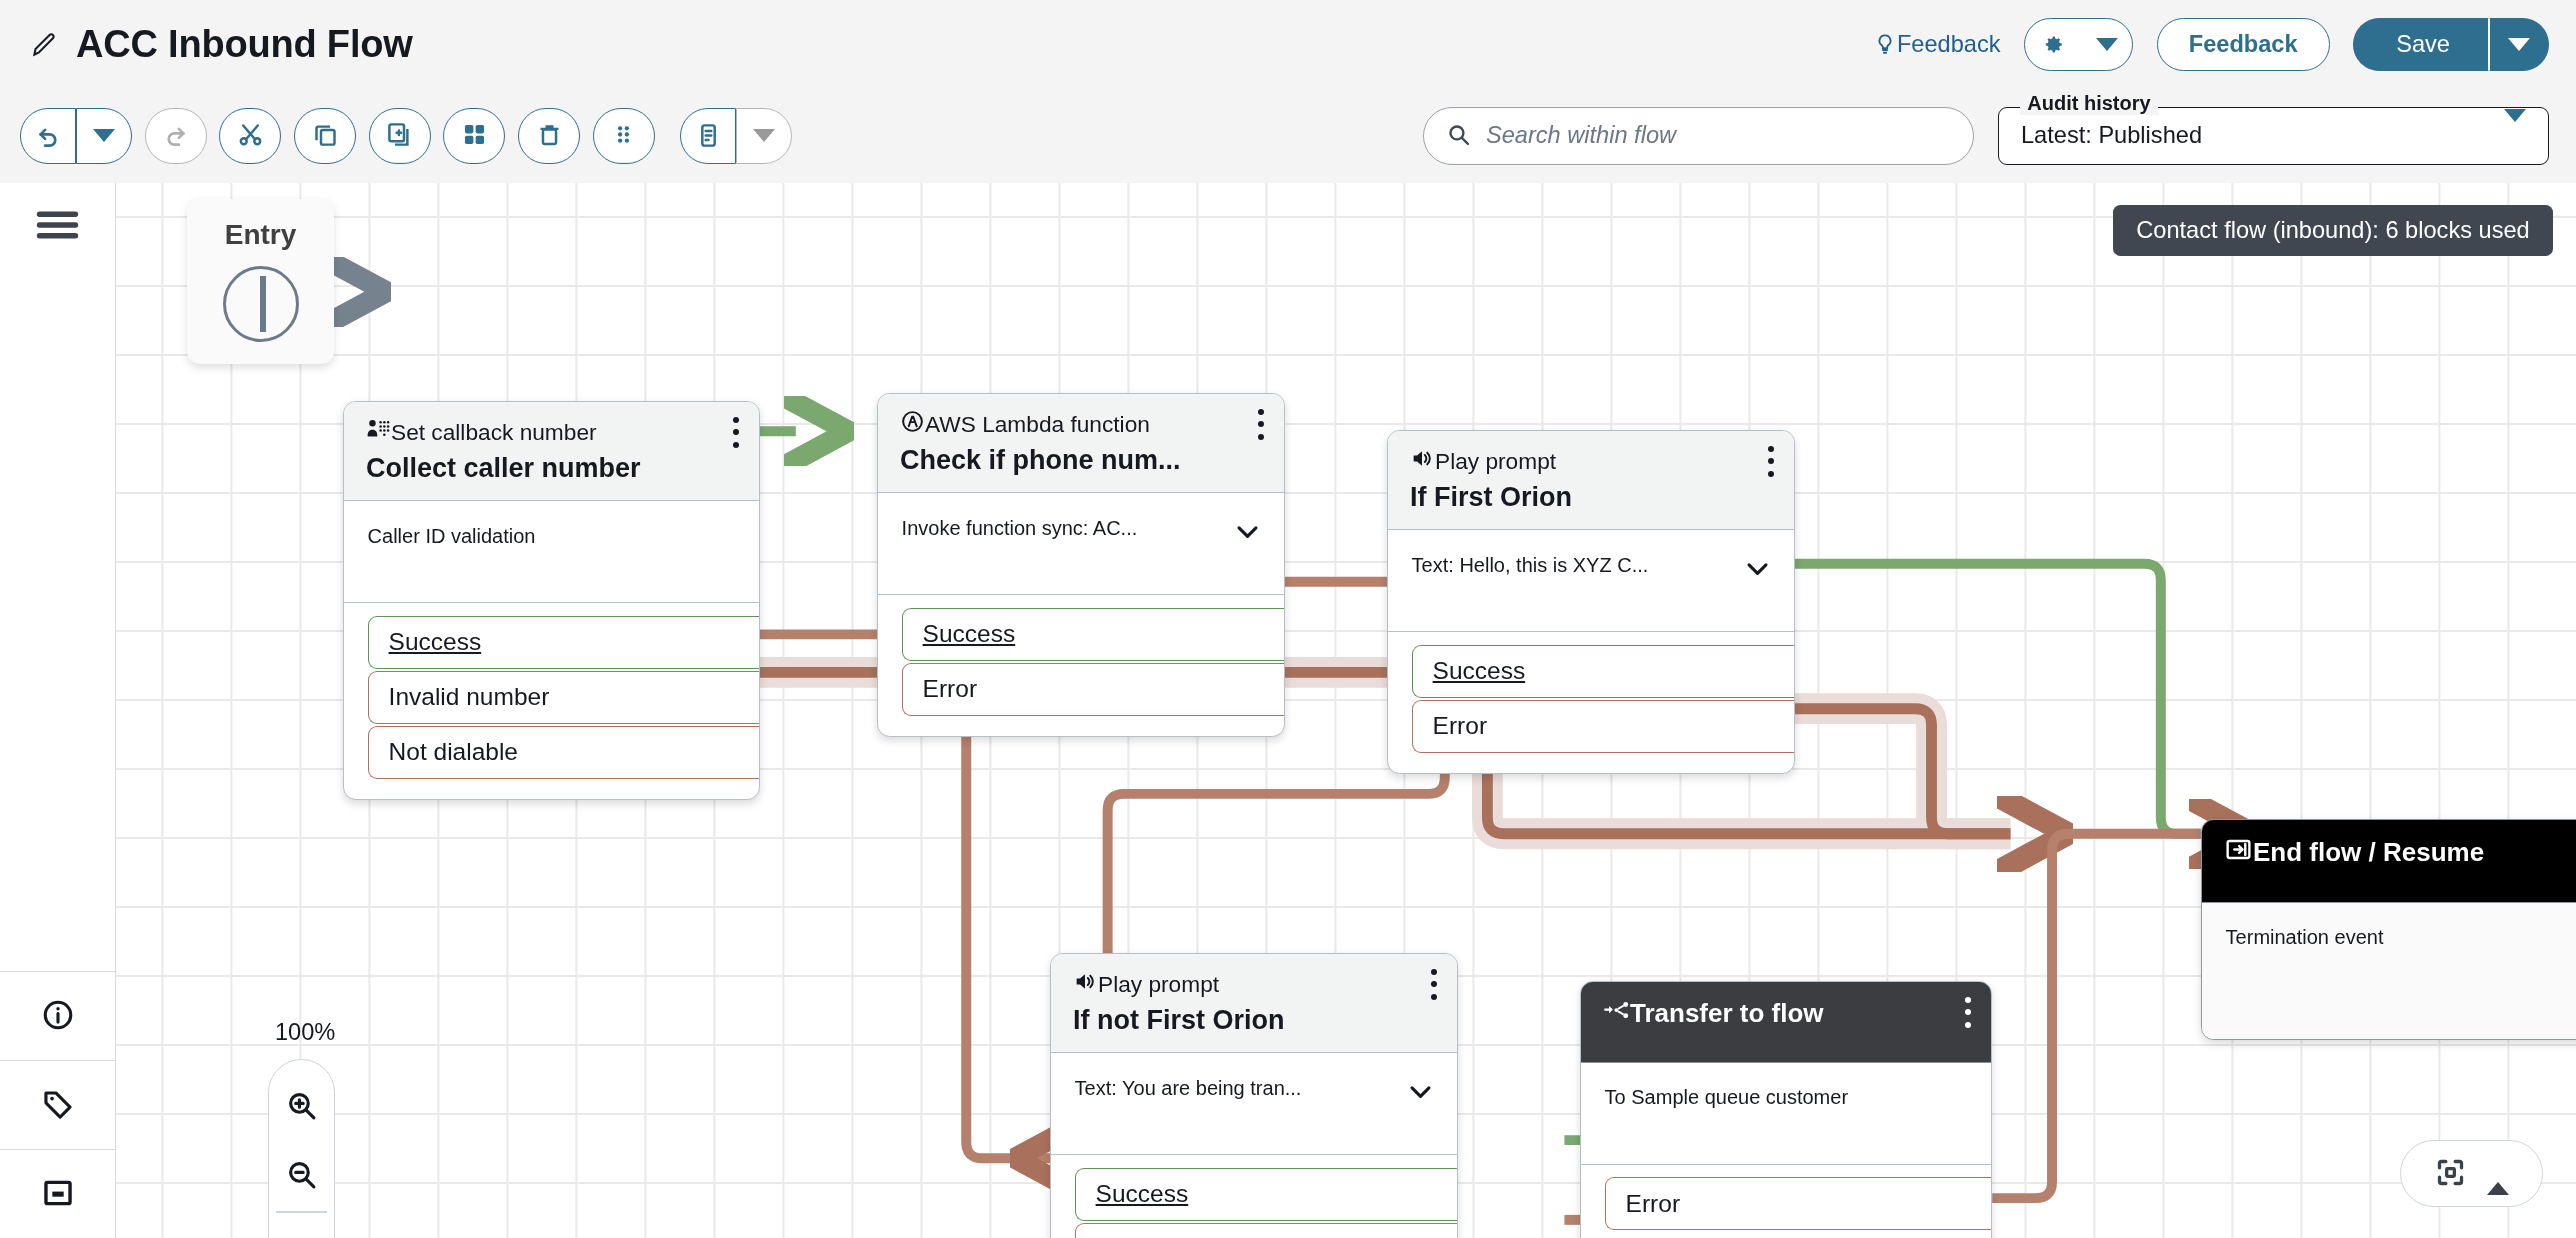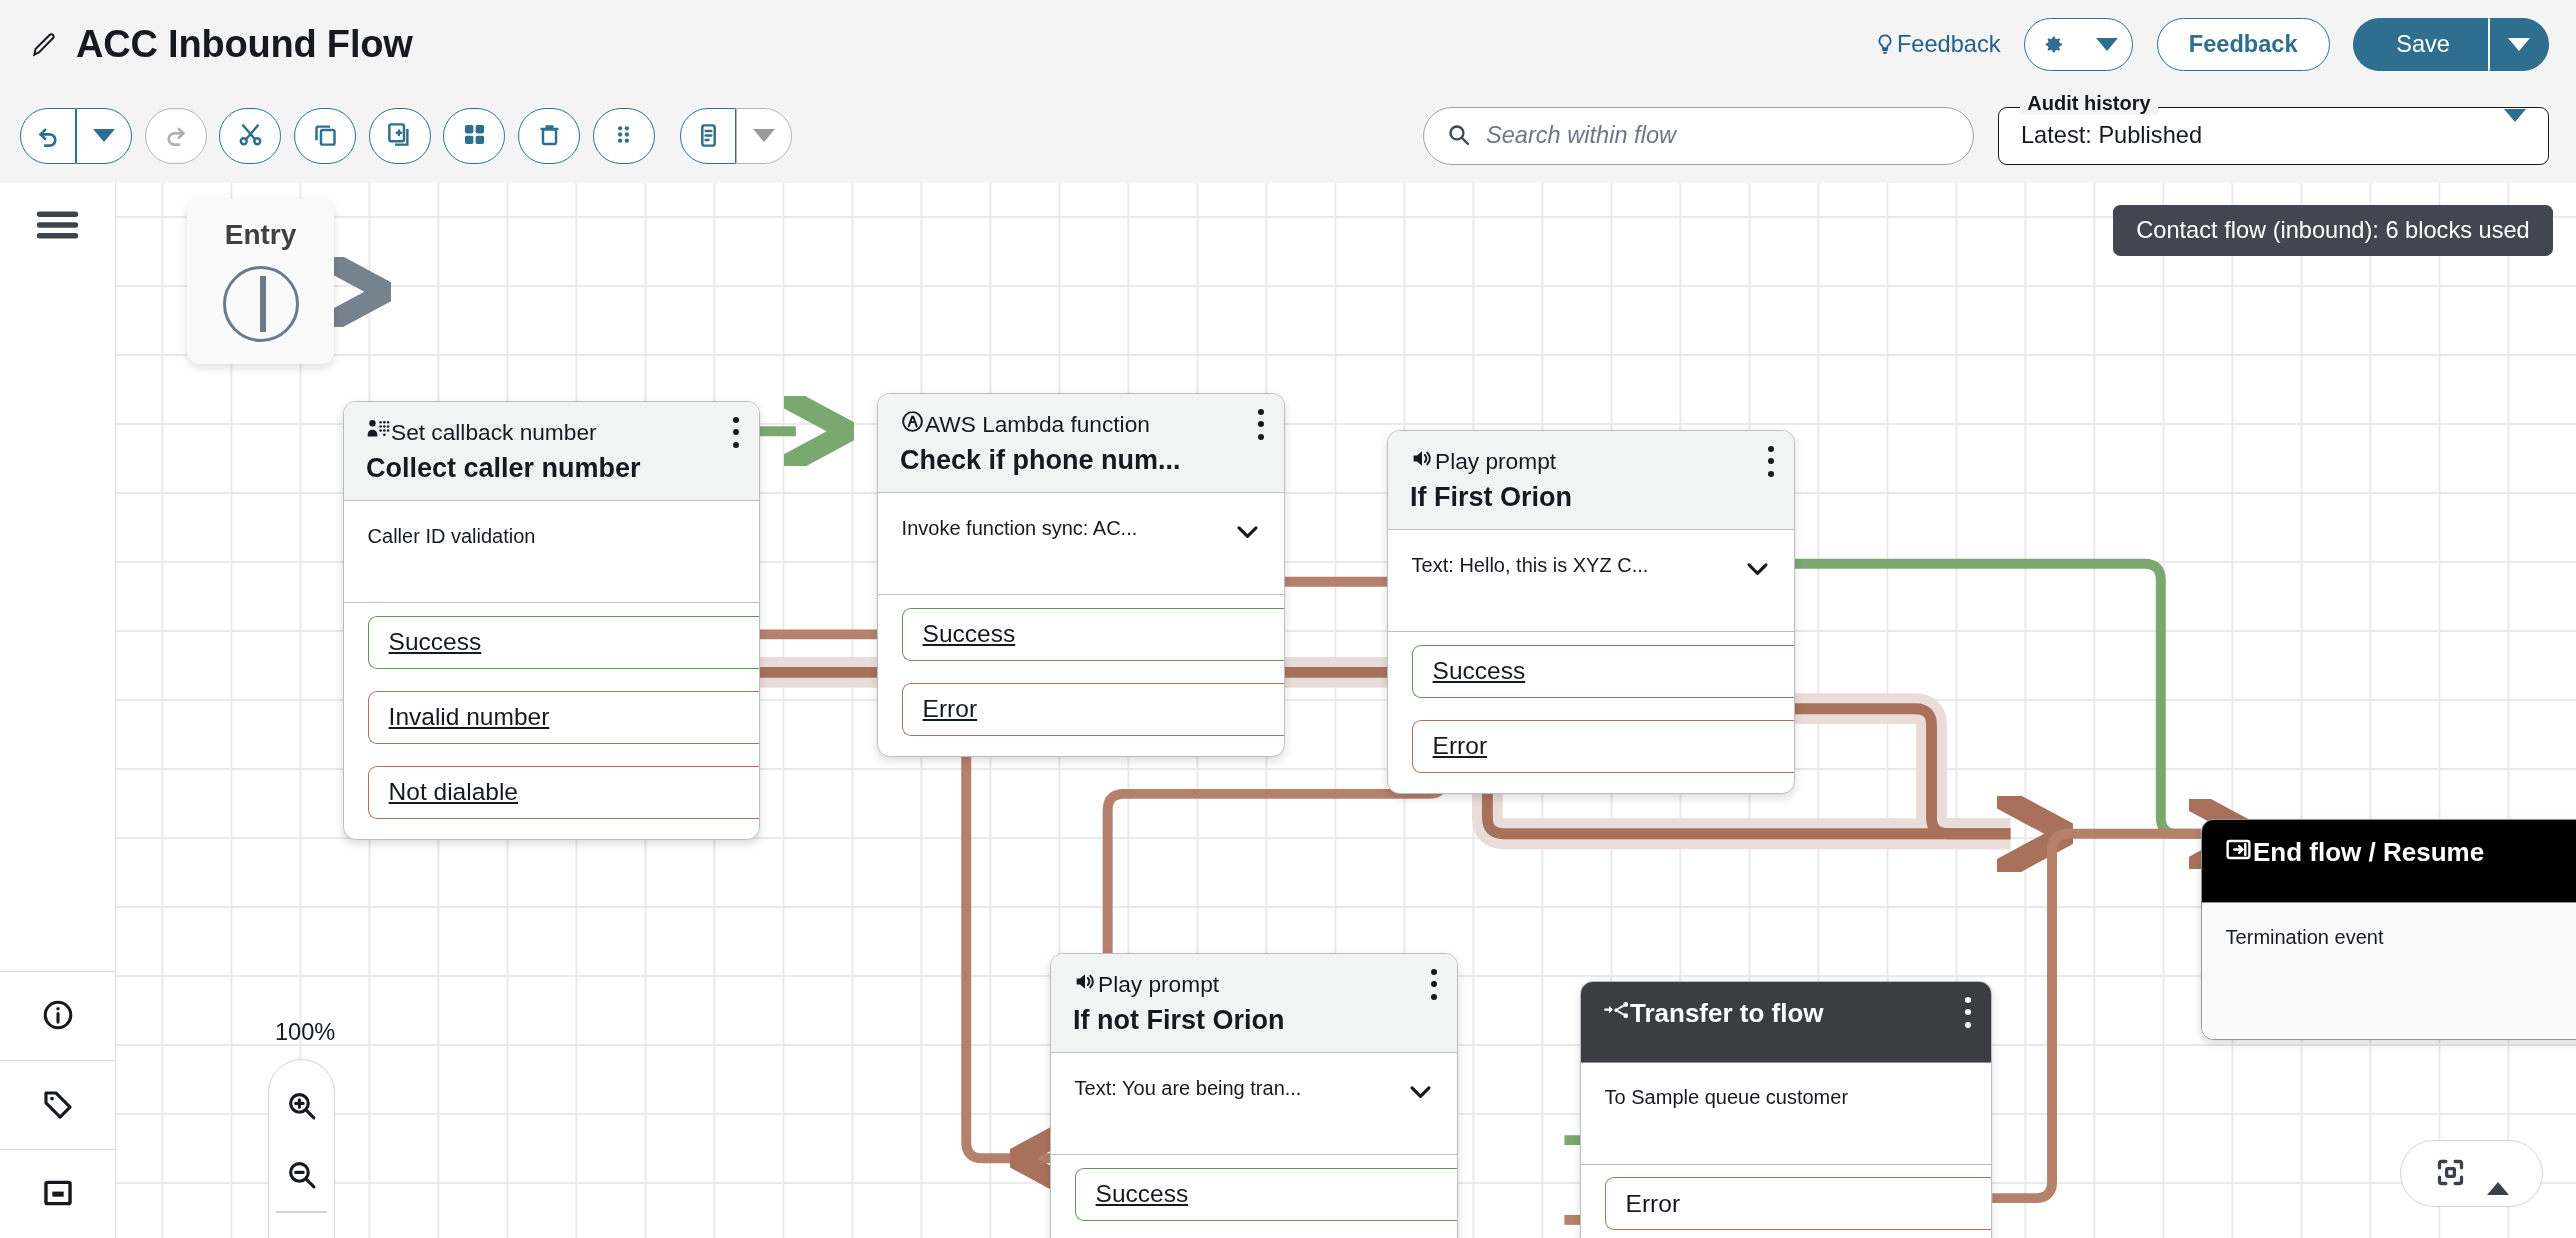--- a/index.html
+++ b/index.html
@@ -174,21 +174,21 @@
   }
   .blk-body.noborder { border-bottom: none; }
   .blk-body .chev { margin-left: auto; font-size: 27px; color:#16191f; }
 
   .blk-ports { padding: 12.7px 0 20px 0; }
   .port {
     margin: 0 0 0 23.6px; height: 53px; border-radius: 9px;
     display: flex; align-items: center; padding-left: 20px;
     font-size: 24.5px; color: #16191f; background:#fff;
   }
-  .port + .port { margin-top: 22px; text-decoration: underline; }
+  .port + .port { margin-top: 2px; }
   .port.success { border: 1.8px solid #5b9553; border-right: none; border-radius: 9px 0 0 9px; margin-right:-1.8px;text-decoration:underline; }
   .port.error   { border: 1.8px solid #b0705c; border-right: none; border-radius: 9px 0 0 9px; margin-right:-1.8px; }
 
   
   .entry-node {
     position: absolute; left: 71px; top: 16.3px; width: 147px; height: 165px;
     background: #fafafa; border-radius: 12.7px; box-shadow: 0 3.6px 9px rgba(0,0,0,0.12);
     display:flex; flex-direction:column; align-items:center;
   }
   .entry-label { margin-top: 20px; font-size: 28px; font-weight: bold; color:#404040; }

